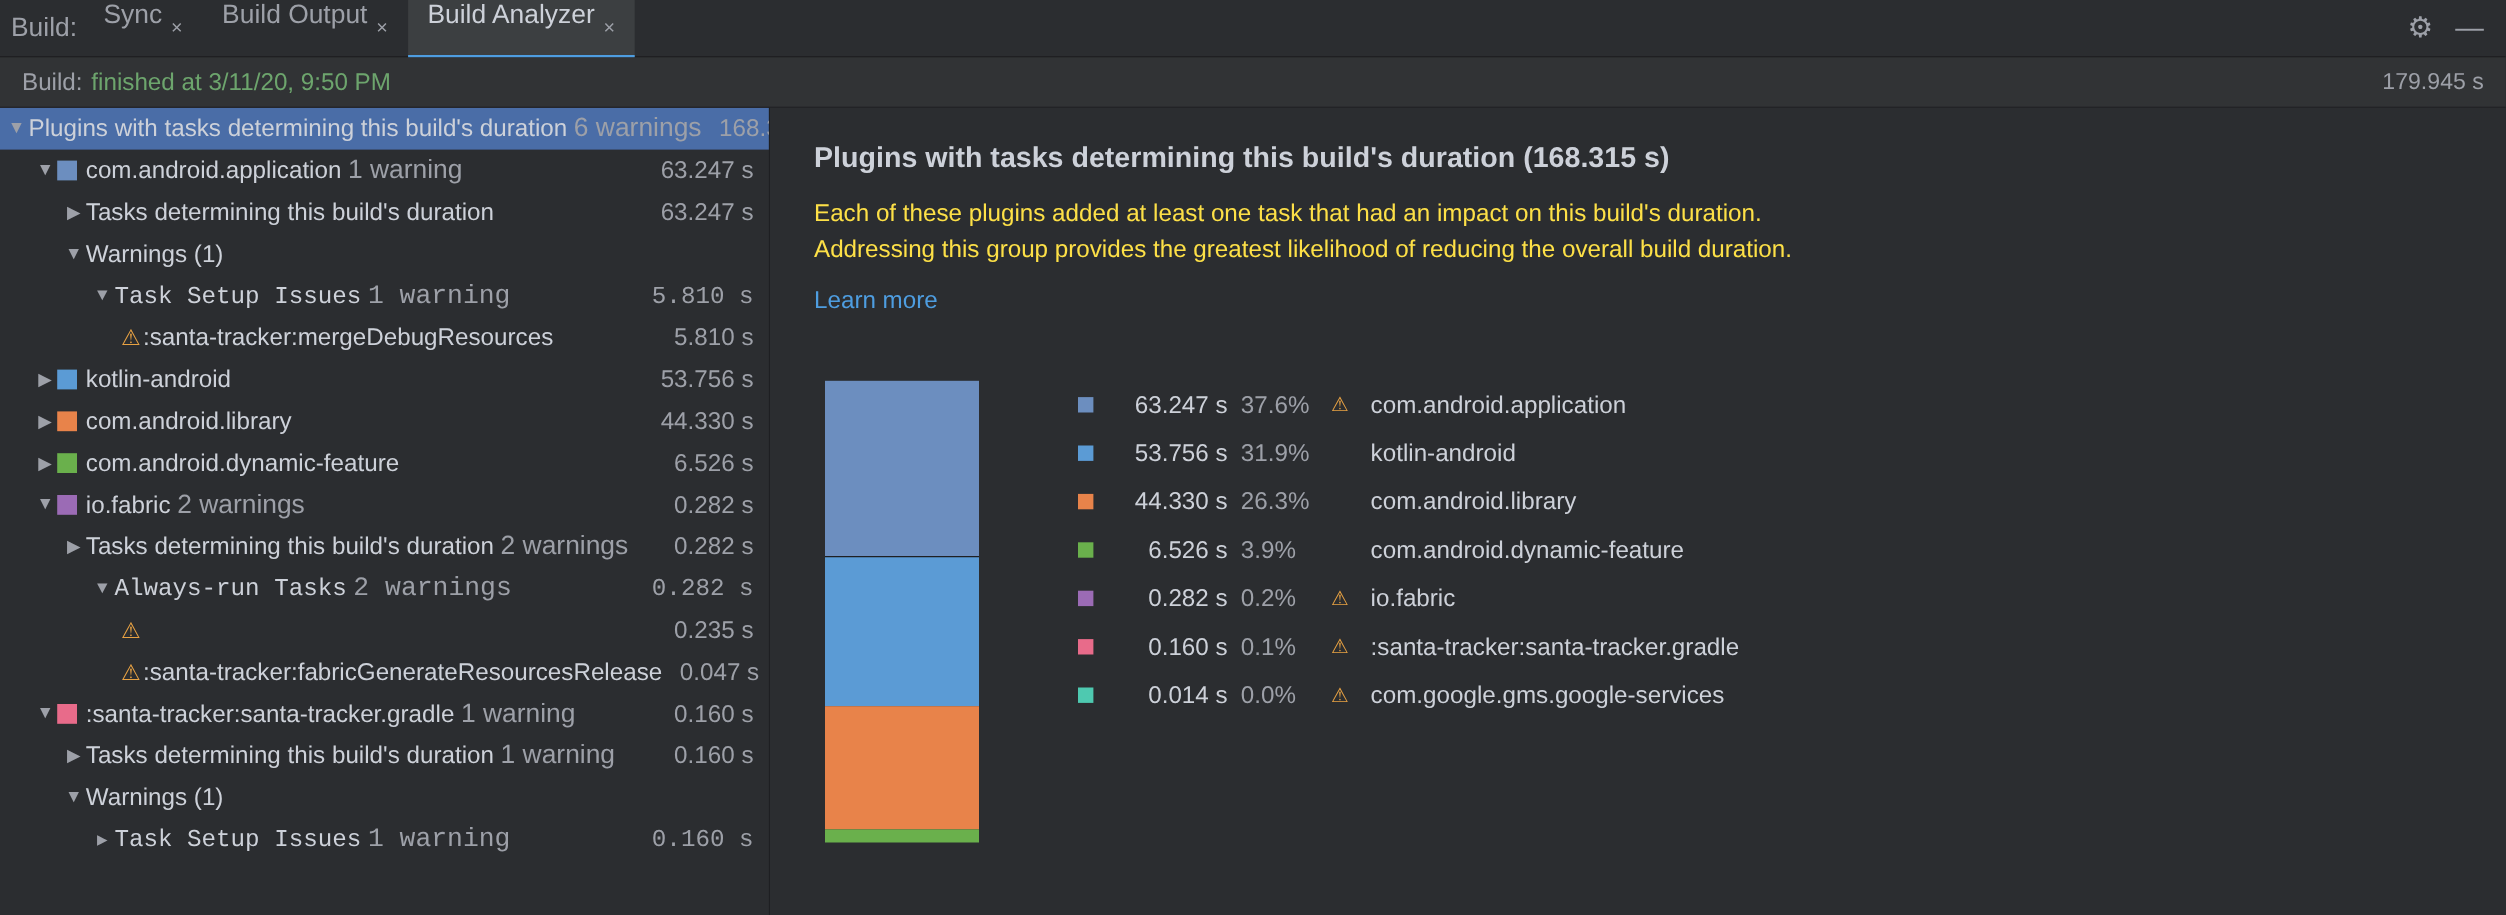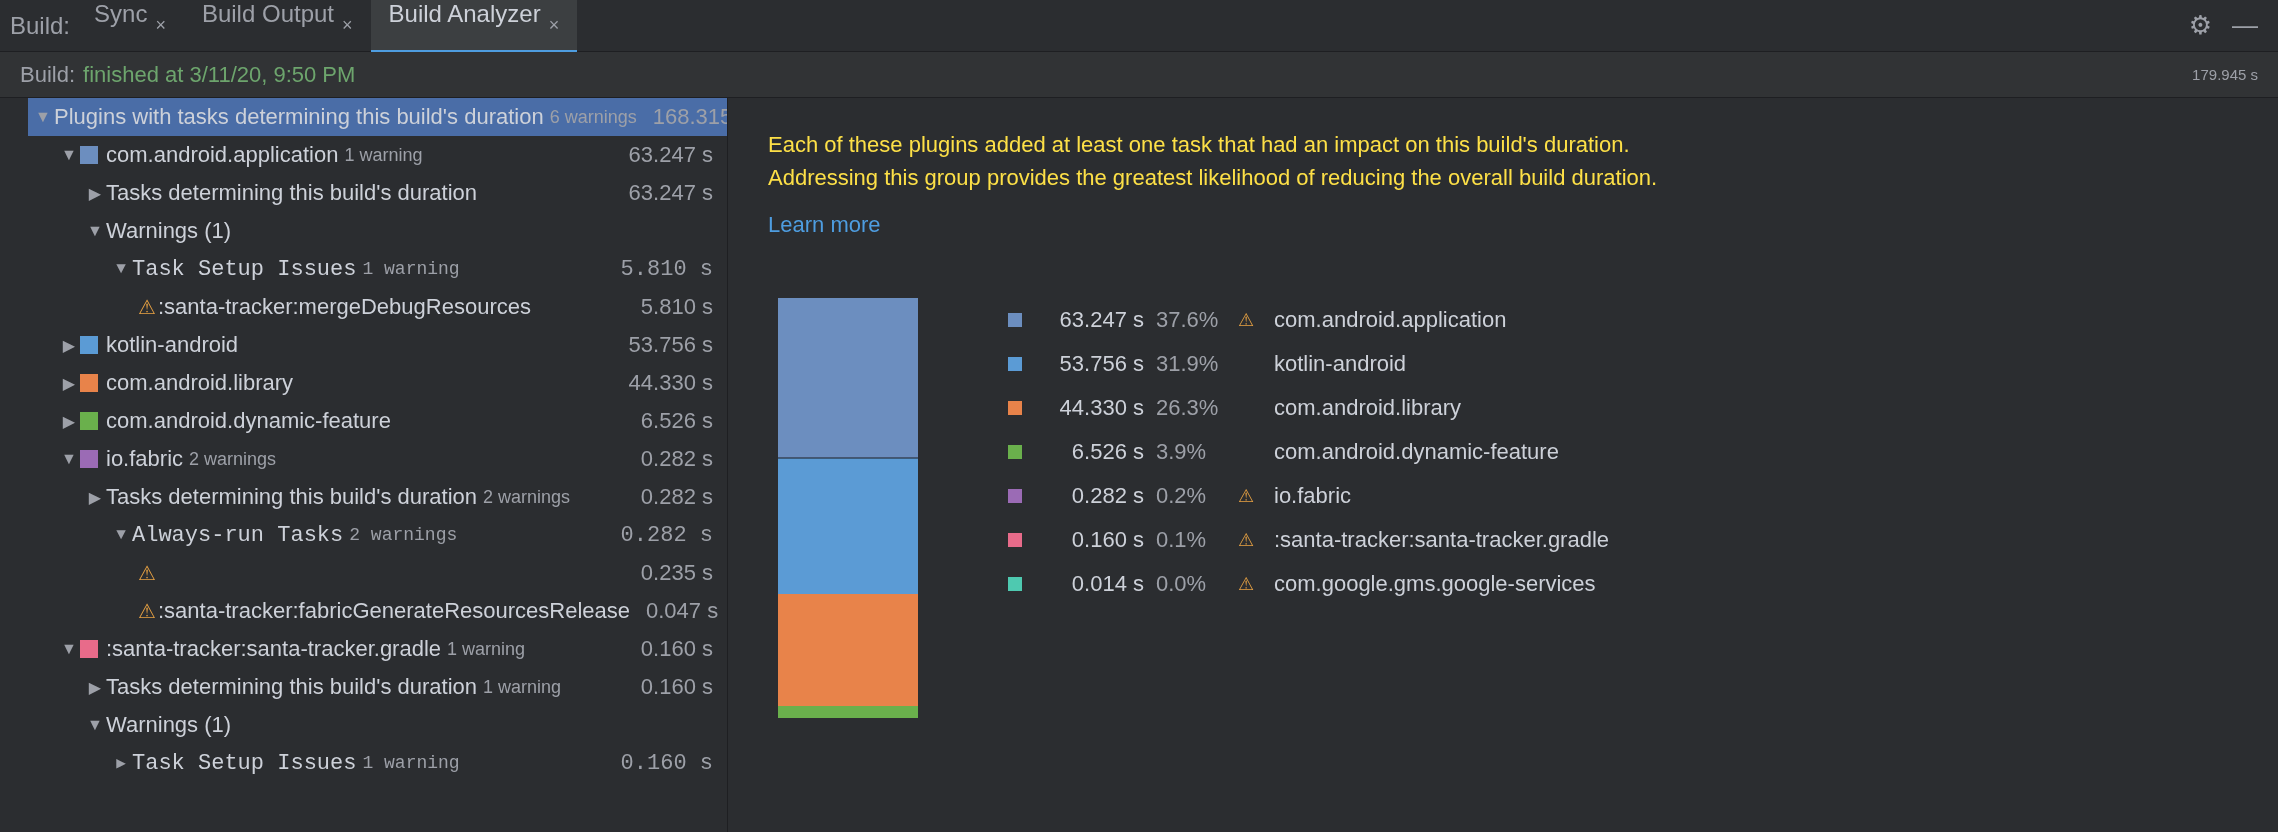--- a/index.html
+++ b/index.html
@@ -84,28 +84,27 @@
       font-size: 22px;
     }
     .build-info-value {
       color: #6da56d;
       font-size: 22px;
       margin-left: 8px;
     }
     .build-info-time {
       margin-left: auto;
       color: #9da0a8;
-      font-size: 15px;
+      font-size: 21px;
     }
 
     
     .main-content {
       display: flex;
       height: calc(832px - 52px - 46px);
-      padding-left: 28px;
     }
 
     
     .left-panel {
       width: 700px;
       background: #2b2d30;
       border-right: 1px solid #1e1f22;
       overflow-y: auto;
       overflow-x: hidden;
     }
@@ -149,21 +148,21 @@
       display: inline-block;
       flex-shrink: 0;
       margin-right: 8px;
     }
 
     .item-label {
       font-size: 22px;
       color: #cdd1d9;
     }
     .item-warning {
-      font-size: 18px;
+      font-size: 24px;
       color: #9da0a8;
       margin-left: 6px;
     }
     .item-time {
       margin-left: auto;
       font-size: 22px;
       color: #9da0a8;
       padding-left: 16px;
     }
 
@@ -386,20 +385,21 @@
         <div class="tree-item indent-3">
           <span class="chevron right"></span>
           <span class="item-label">Task Setup Issues</span>
           <span class="item-warning">1 warning</span>
           <span class="item-time">0.160 s</span>
         </div>
       </div>
   </div>
 
   <div class="right-panel">
+    <div class="right-title">Plugins with tasks determining this build's duration (168.315 s)</div>
     <div class="right-description">Each of these plugins added at least one task that had an impact on this build's duration. Addressing this group provides the greatest likelihood of reducing the overall build duration.</div>
     <a class="learn-more">Learn more</a>
 
     
     <div class="chart-area">
 
       <div id="bar-chart-container"><svg width="180" height="420">
             <rect x="10" y="0" width="140" height="160" fill="#6c8ebf"></rect>
             <rect x="10" y="160" width="140" height="136" fill="#5b9bd5"></rect>
             <rect x="10" y="296" width="140" height="112" fill="#e8834a"></rect>

